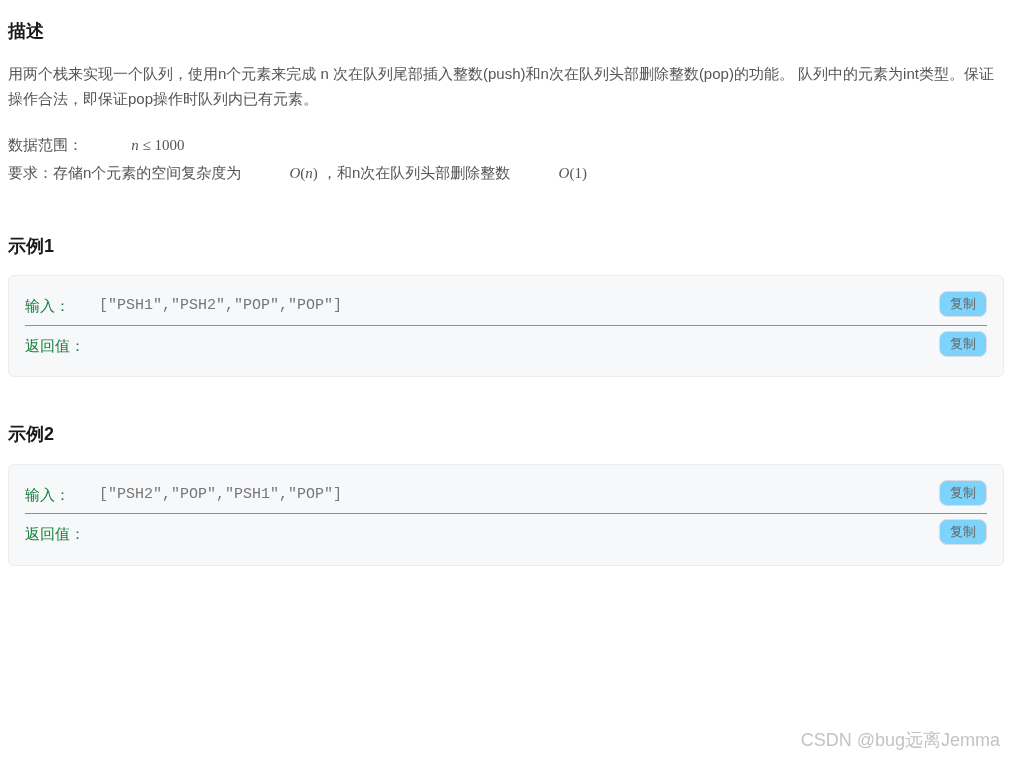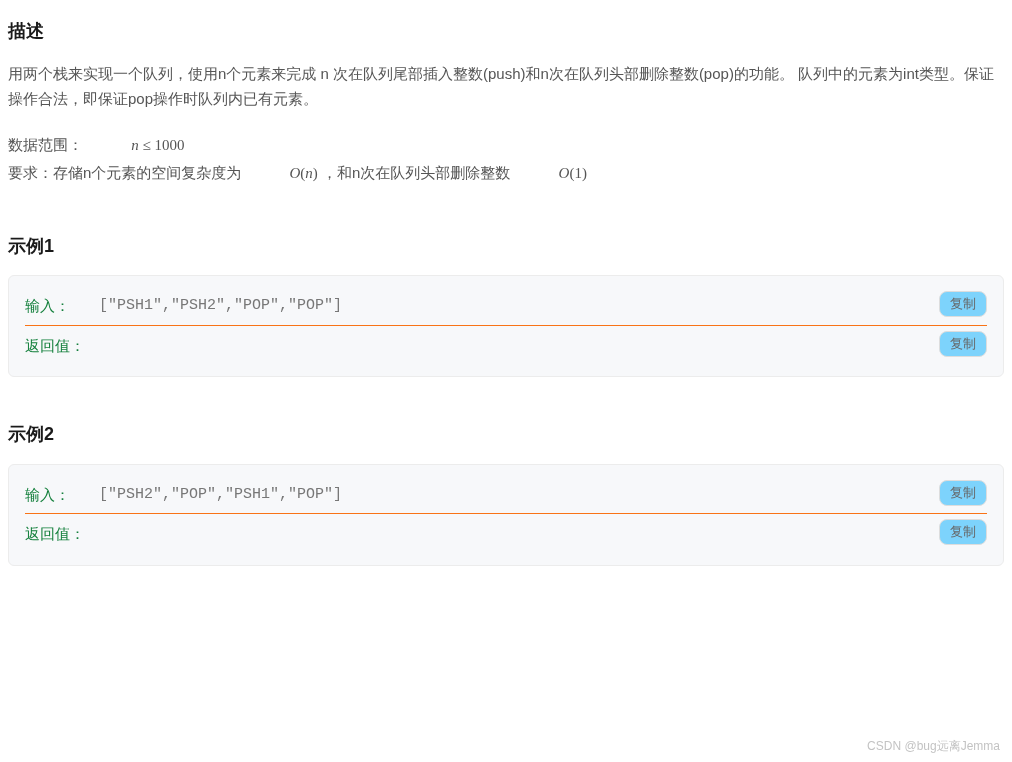--- a/index.html
+++ b/index.html
@@ -89,21 +89,21 @@
       color: #777;
       font-size: 15px;
       line-height: 1.95;
       padding-top: 2px;
     }
     .watermark {
       position: fixed;
       right: 12px;
       bottom: 6px;
       color: rgba(120,120,120,0.45);
-      font-size: 12px;
+      font-size: 18px;
       pointer-events: none;
     }
   </style>
 </head>
 <body>
 
 <h2>描述</h2>
 
 <p class="desc-text">用两个栈来实现一个队列，使用n个元素来完成 n 次在队列尾部插入整数(push)和n次在队列头部删除整数(pop)的功能。 队列中的元素为int类型。保证操作合法，即保证pop操作时队列内已有元素。</p>
 

